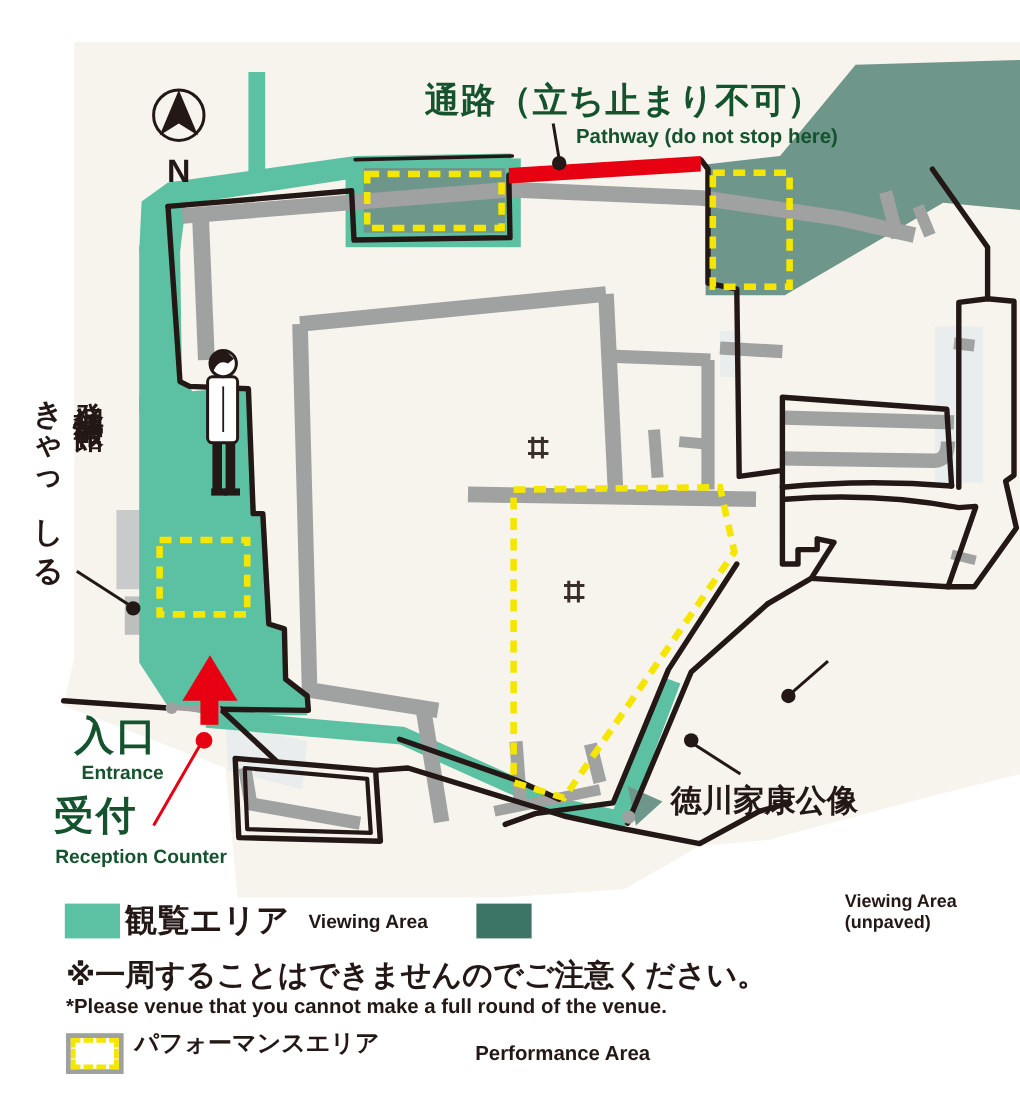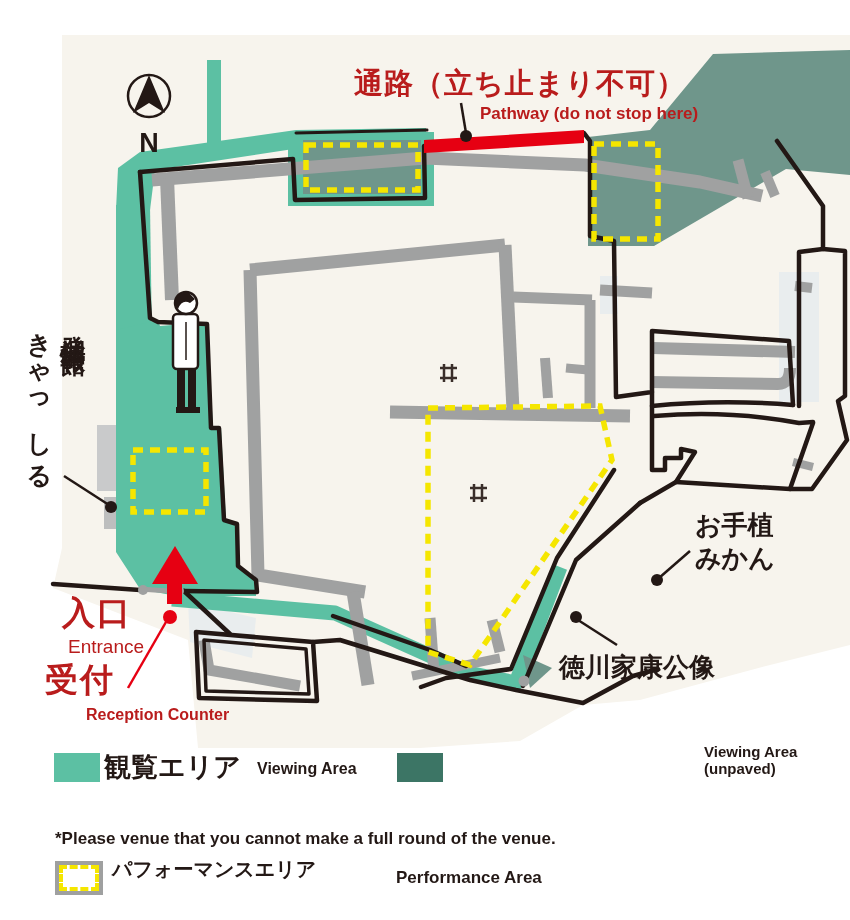--- a/index.html
+++ b/index.html
@@ -1,28 +1,28 @@
 <!DOCTYPE html>
 <html><head>
 <meta charset="utf-8">
 <style>
   html,body{margin:0;padding:0;background:#fff;}
   .stage{position:relative;width:850px;height:920px;background:#ffffff;overflow:hidden;
          font-family:"Liberation Sans","DejaVu Sans",sans-serif;color:#231815;}
   .stage svg{position:absolute;left:0;top:0;}
   .lbl{position:absolute;white-space:nowrap;}
-  .red{color:#b91c1c;}
+  .red{color:#14532d;}
   .jp-big{font-size:29px;font-weight:600;letter-spacing:1px;}
   .en-sm{font-size:17px;font-weight:600;}
   .museum{left:22px;top:316px;writing-mode:vertical-rl;font-size:25px;font-weight:600;
           letter-spacing:4px;line-height:1.35;height:180px;}
   .entrance-jp{left:62px;top:591px;font-size:33px;font-weight:800;letter-spacing:2px;text-align:right;}
-  .entrance-en{left:68px;top:636px;font-size:19px;font-weight:400;}
+  .entrance-en{left:68px;top:636px;font-size:16px;font-weight:700;}
   .reception-jp{left:45px;top:658px;font-size:33px;font-weight:800;letter-spacing:2px;}
-  .reception-en{left:46px;top:706px;font-size:16px;font-weight:600;margin-left:40px;}
+  .reception-en{left:46px;top:706px;font-size:16px;font-weight:600;}
   .mikan{left:695px;top:509px;font-size:26px;font-weight:600;line-height:1.25;}
   .statue{left:559px;top:650px;font-size:26px;font-weight:600;text-align:right;}
   .pathway-jp{left:354px;top:64px;}
   .pathway-en{left:480px;top:104px;}
   
   .sw{position:absolute;width:46px;height:29px;}
   .sw1{left:54px;top:753px;background:#5cc0a3;}
   .sw2{left:397px;top:753px;background:#3c7565;}
   .lg-jp{font-size:27px;font-weight:700;}
   .lg-en{font-size:16px;font-weight:600;}
@@ -176,36 +176,33 @@
 <div class="lbl museum">
   <div>発掘情報館</div>
   <div>きゃっしる</div>
 </div>
 
 <div class="lbl red entrance-jp">入口</div>
 <div class="lbl red entrance-en">Entrance</div>
 <div class="lbl red reception-jp">受付</div>
 <div class="lbl red reception-en">Reception Counter</div>
 
-<div class="lbl mikan">
-  <div>お手植</div>
-  <div>みかん</div>
-</div>
 <div class="lbl statue">徳川家康公像</div>
 
 <div class="sw sw1"></div>
 <div class="lbl lg-jp lg1-jp">観覧エリア</div>
 <div class="lbl lg-en lg1-en">Viewing Area</div>
 
 <div class="sw sw2"></div>
 <div class="lbl lg2-en">
   <div>Viewing Area</div>
   <div>(unpaved)</div>
 </div>
 
+<div class="lbl note-jp">※一周することはできませんのでご注意ください。</div>
 <div class="lbl note-en">*Please venue that you cannot make a full round of the venue.</div>
 
 <div class="perf-sw">
       <div class="inner"></div>
     </div>
 <div class="lbl perf-jp">パフォーマンスエリア</div>
 <div class="lbl perf-en">Performance Area</div>
 
 </div>
 

